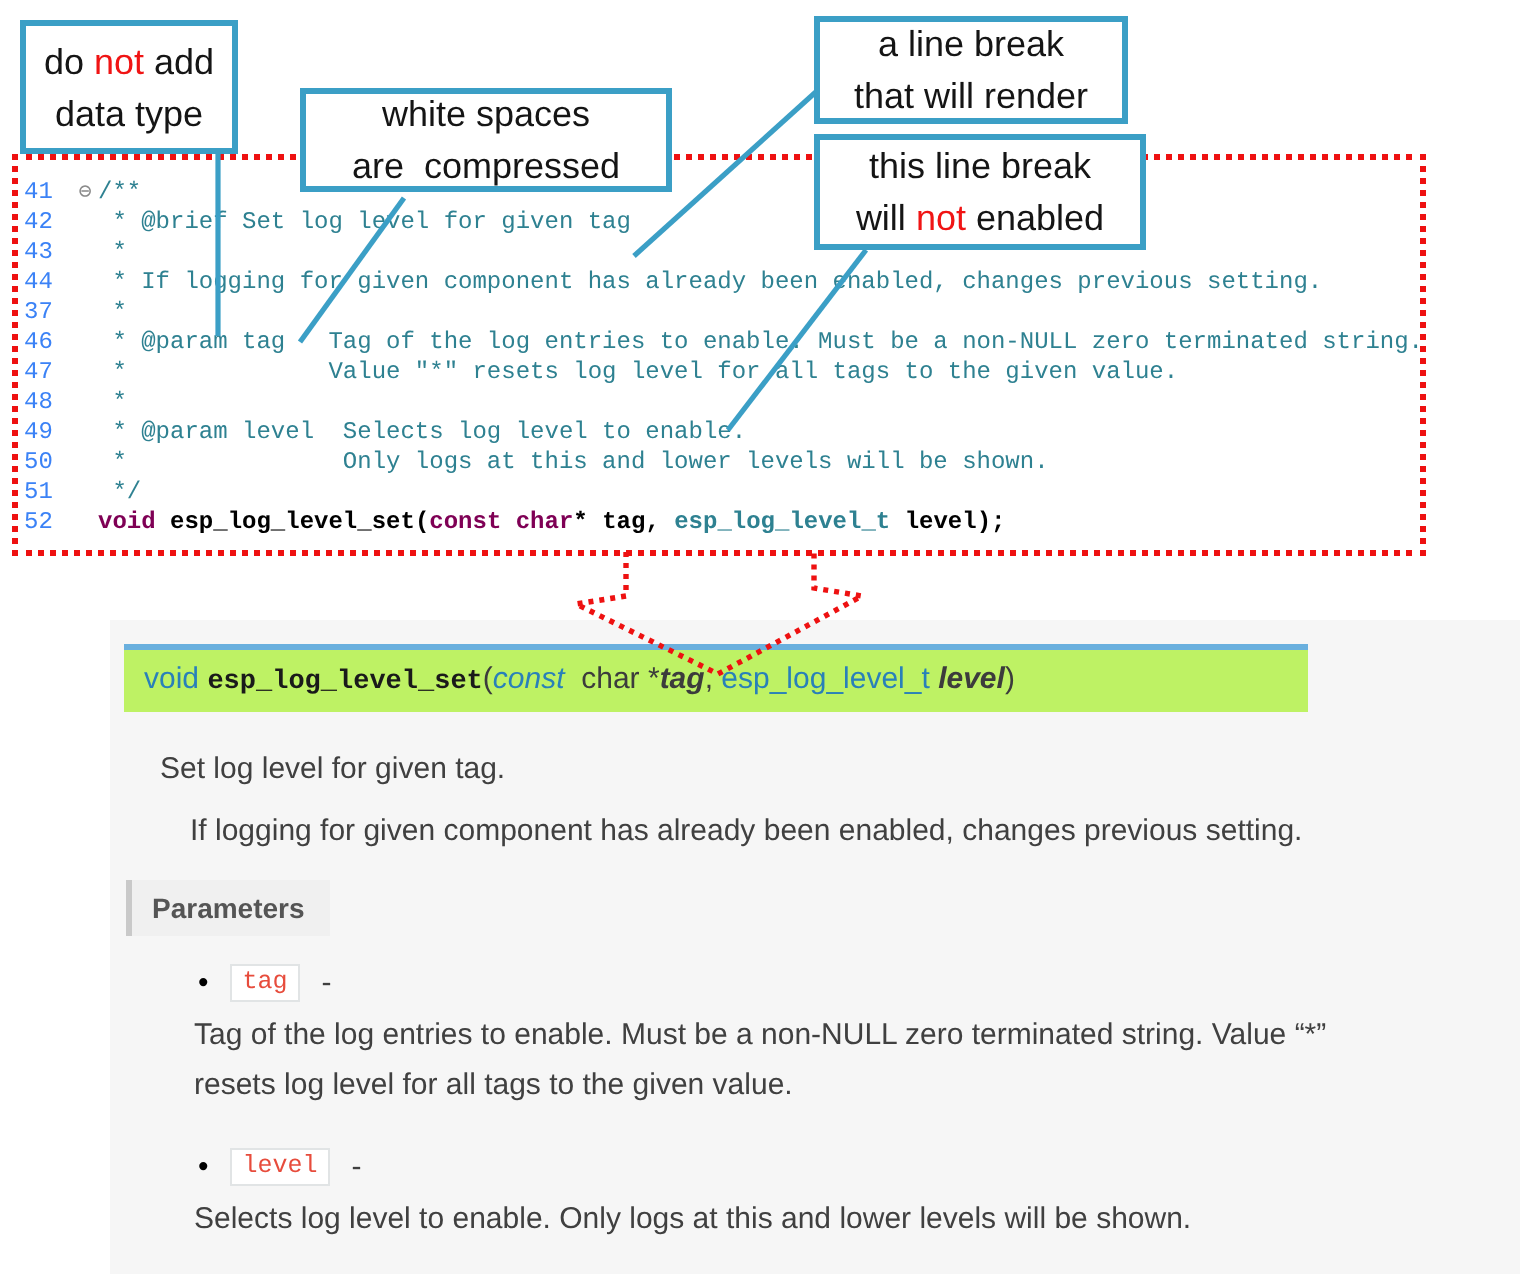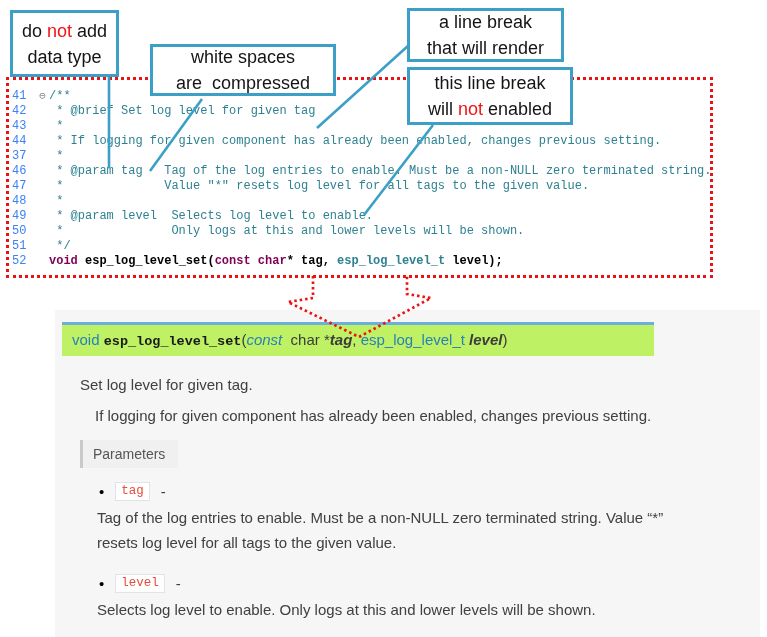--- a/index.html
+++ b/index.html
@@ -43,22 +43,22 @@
        background:#bef264;border-top:3px solid #6ab0de;padding:6px 8px 7px 10px;
        white-space:pre;font-size:15px;}
   .sig .s-kw{color:#2980b9;}
   .sig .s-kwi{color:#2980b9;font-style:italic;}
   .sig .s-name{font-family:"Liberation Mono","DejaVu Sans Mono",monospace;
                font-weight:bold;color:#1a1a1a;font-size:13.5px;}
   .sig .s-par{font-style:italic;font-weight:600;color:#3c3c3c;}
   .sig .s-pl{color:#3c3c3c;}
   .brief{position:absolute;left:25px;top:66px;margin:0;}
   .para{position:absolute;left:40px;top:97px;margin:0;}
-  .params-label{position:absolute;left:25px;top:130px;background:#f0f0f0;
-                border-left:3px solid #c9c9c9;color:#555;font-weight:normal;font-size:14px;
+  .params-label{position:absolute;left:8px;top:130px;background:#f0f0f0;
+                border-left:3px solid #c9c9c9;color:#555;font-weight:bold;font-size:14px;
                 padding:6px 13px 6px 10px;}
   .plist{position:absolute;left:42px;top:170px;width:640px;margin:0;padding:0;list-style:none;}
   .plist li + li{margin-top:17px;}
   .p-head{display:flex;align-items:center;gap:11px;padding-left:2px;height:22px;}
   .bullet{font-size:15px;color:#000;}
   .p-code{font-family:"Liberation Mono","DejaVu Sans Mono",monospace;font-size:12.5px;
           color:#e74c3c;background:#fff;border:1px solid #e1e4e5;padding:1px 5px 2px 5px;}
   .dash{color:#404040;}
   .p-desc{margin-top:3px;line-height:25px;}
 </style>

